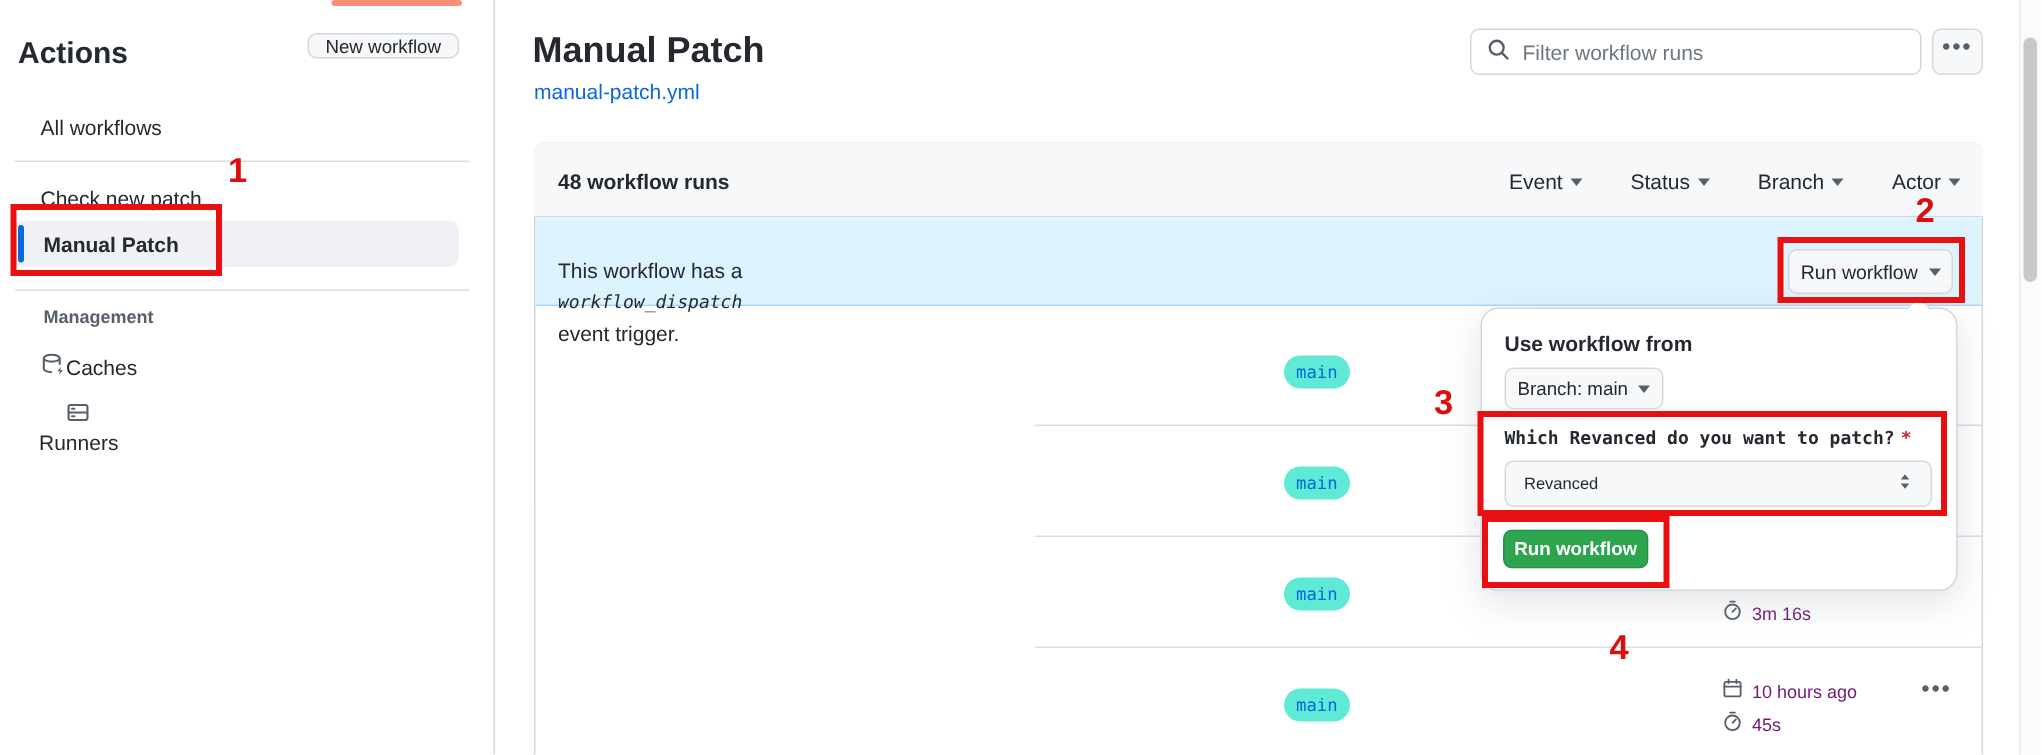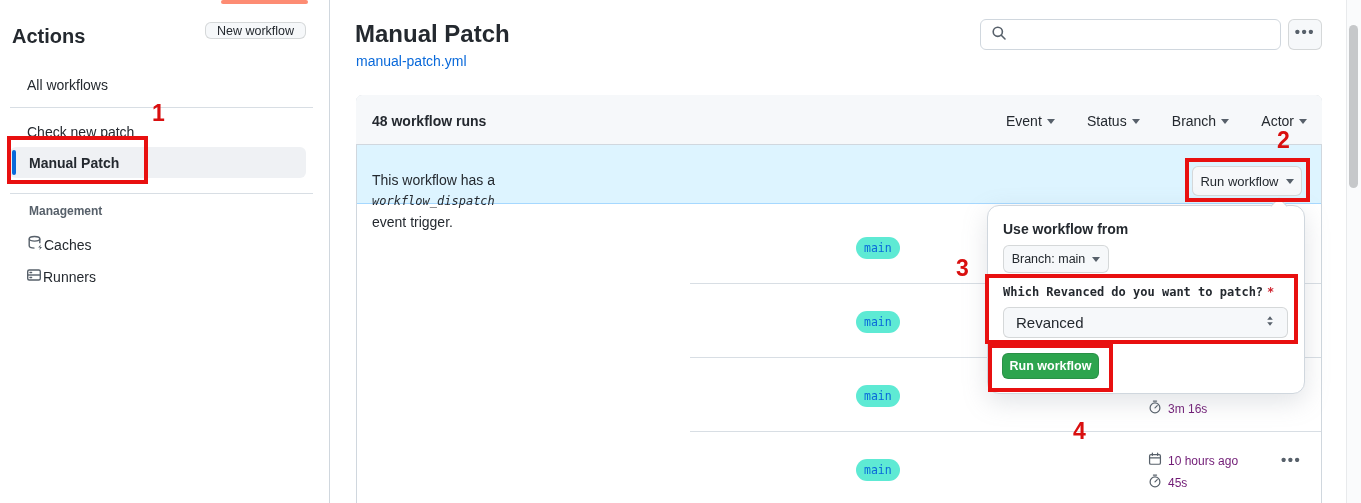--- a/index.html
+++ b/index.html
@@ -32,21 +32,21 @@
   .sb-check { top: 124px; }
   .sb-divider { left: 10px; width: 303px; height: 1px; background: #d8dee4; }
   .sb-div1 { top: 107px; }
   .sb-div2 { top: 193px; }
   .sb-selected-bg { left: 10px; top: 147px; width: 296px; height: 31px; background: #eff1f4; border-radius: 6px; }
   .sb-selected-bar { left: 12px; top: 150px; width: 4px; height: 25px; background: #0969da; border-radius: 2px; }
   .sb-manual { left: 29px; top: 155px; font-weight: 700; cursor: pointer; }
   .sb-section { left: 29px; top: 204px; font-size: 12px; font-weight: 600; color: #57606a; }
   .sb-row { display: flex; align-items: center; gap: 1px; cursor: pointer; }
   .sb-caches { left: 27px; top: 235px; }
-  .sb-runners { left: 26px; top: 267px; }
+  .sb-runners { left: 26px; top: 267px; flex-direction: column; }
   .octicon { color: #57606a; flex: none; display: block; }
 
   
   .page-title { left: 355px; top: 20px; font-size: 24px; font-weight: 600; }
   .file-link { left: 356px; top: 53px; font-size: 14px; color: #0969da; cursor: pointer; text-decoration: none; }
   .search-wrap { left: 980px; top: 19px; width: 301px; height: 31px; border: 1px solid #d0d7de; border-radius: 6px; background: #fff; display: flex; align-items: center; padding: 0 10px; gap: 8px; }
   .search-wrap input { border: none; outline: none; flex: 1; font-size: 14px; font-family: "Liberation Sans", sans-serif; color: #24292f; background: transparent; }
   .search-wrap input::placeholder { color: #6e7781; }
   .meatball-btn { left: 1288px; top: 19px; width: 34px; height: 31px; }
   .dots { color: #57606a; font-size: 15px; font-weight: 700; letter-spacing: 1.5px; line-height: 1; margin-top: -6px; }
@@ -78,21 +78,21 @@
   .meta-r4-dur { left: 1148px; top: 474px; }
   .row-kebab { left: 1281px; top: 458px; cursor: pointer; }
 
   
   .popup { left: 987px; top: 205px; width: 318px; height: 189px; background: #fff; border: 1px solid #d0d7de; border-radius: 12px; box-shadow: 0 8px 24px rgba(140,149,159,0.25); }
   .popup-notch { left: 1273px; top: 200px; width: 12px; height: 12px; background: #fff; border-left: 1px solid #d0d7de; border-top: 1px solid #d0d7de; transform: rotate(45deg); }
   .popup-heading { left: 1003px; top: 221px; font-size: 14px; font-weight: 700; }
   .branch-btn { left: 1003px; top: 245px; width: 106px; height: 28px; gap: 7px; font-size: 12.5px; }
   .input-label { left: 1003px; top: 285px; font-family: "DejaVu Sans Mono", monospace; font-size: 12px; font-weight: 700; }
   .required { color: #cf222e; margin-left: 4px; }
-  .input-select { left: 1003px; top: 307px; width: 285px; height: 31px; background: #f6f8fa; border: 1px solid rgba(27,31,36,0.15); border-radius: 6px; display: flex; align-items: center; justify-content: space-between; padding: 0 10px 0 12px; font-size: 15px; cursor: pointer; }
+  .input-select { left: 1003px; top: 307px; width: 285px; height: 31px; background: #f6f8fa; border: 1px solid rgba(27,31,36,0.15); border-radius: 6px; display: flex; align-items: center; justify-content: space-between; padding: 0 10px 0 12px; font-size: 11px; cursor: pointer; }
   .run-wf-submit { left: 1002px; top: 353px; width: 97px; height: 26px; background: #2da44e; border: 1px solid rgba(27,31,36,0.15); color: #fff; font-size: 12.5px; font-weight: 600; }
 
   
   .ann-box { border: 4px solid #e81010; z-index: 50; pointer-events: none; }
   .ann-1 { left: 7px;    top: 136px; width: 141px; height: 48px; }
   .ann-2 { left: 1185px; top: 158px; width: 125px; height: 44px; }
   .ann-3 { left: 985px;  top: 274px; width: 313px; height: 70px; }
   .ann-4 { left: 988px;  top: 344px; width: 125px; height: 48px; }
   .ann-num { color: #d90f0f; font-size: 23px; font-weight: 700; z-index: 51; pointer-events: none; font-family: "Liberation Sans", sans-serif; }
   .num-1 { left: 152px;  top: 100px; }
@@ -150,20 +150,21 @@
 <div class="abs page-title">Manual Patch</div>
 <a class="abs file-link">manual-patch.yml</a>
 
 <div class="abs search-wrap">
   <span class="octicon">
     <svg width="16" height="16" viewBox="0 0 16 16" fill="none" stroke="#57606a" stroke-width="1.6">
       <circle cx="6.8" cy="6.8" r="4.6"></circle>
       <path d="M10.3 10.3 L14 14" stroke-linecap="round"></path>
     </svg>
   </span>
+  <input type="text" placeholder="Filter workflow runs" style="">
 </div>
 
 <button class="abs btn meatball-btn">
   <span class="dots">•••</span>
 </button>
 
 <div class="abs runs-table"></div>
 <div class="abs runs-head"></div>
 <div class="abs runs-count">48 workflow runs</div>
 

